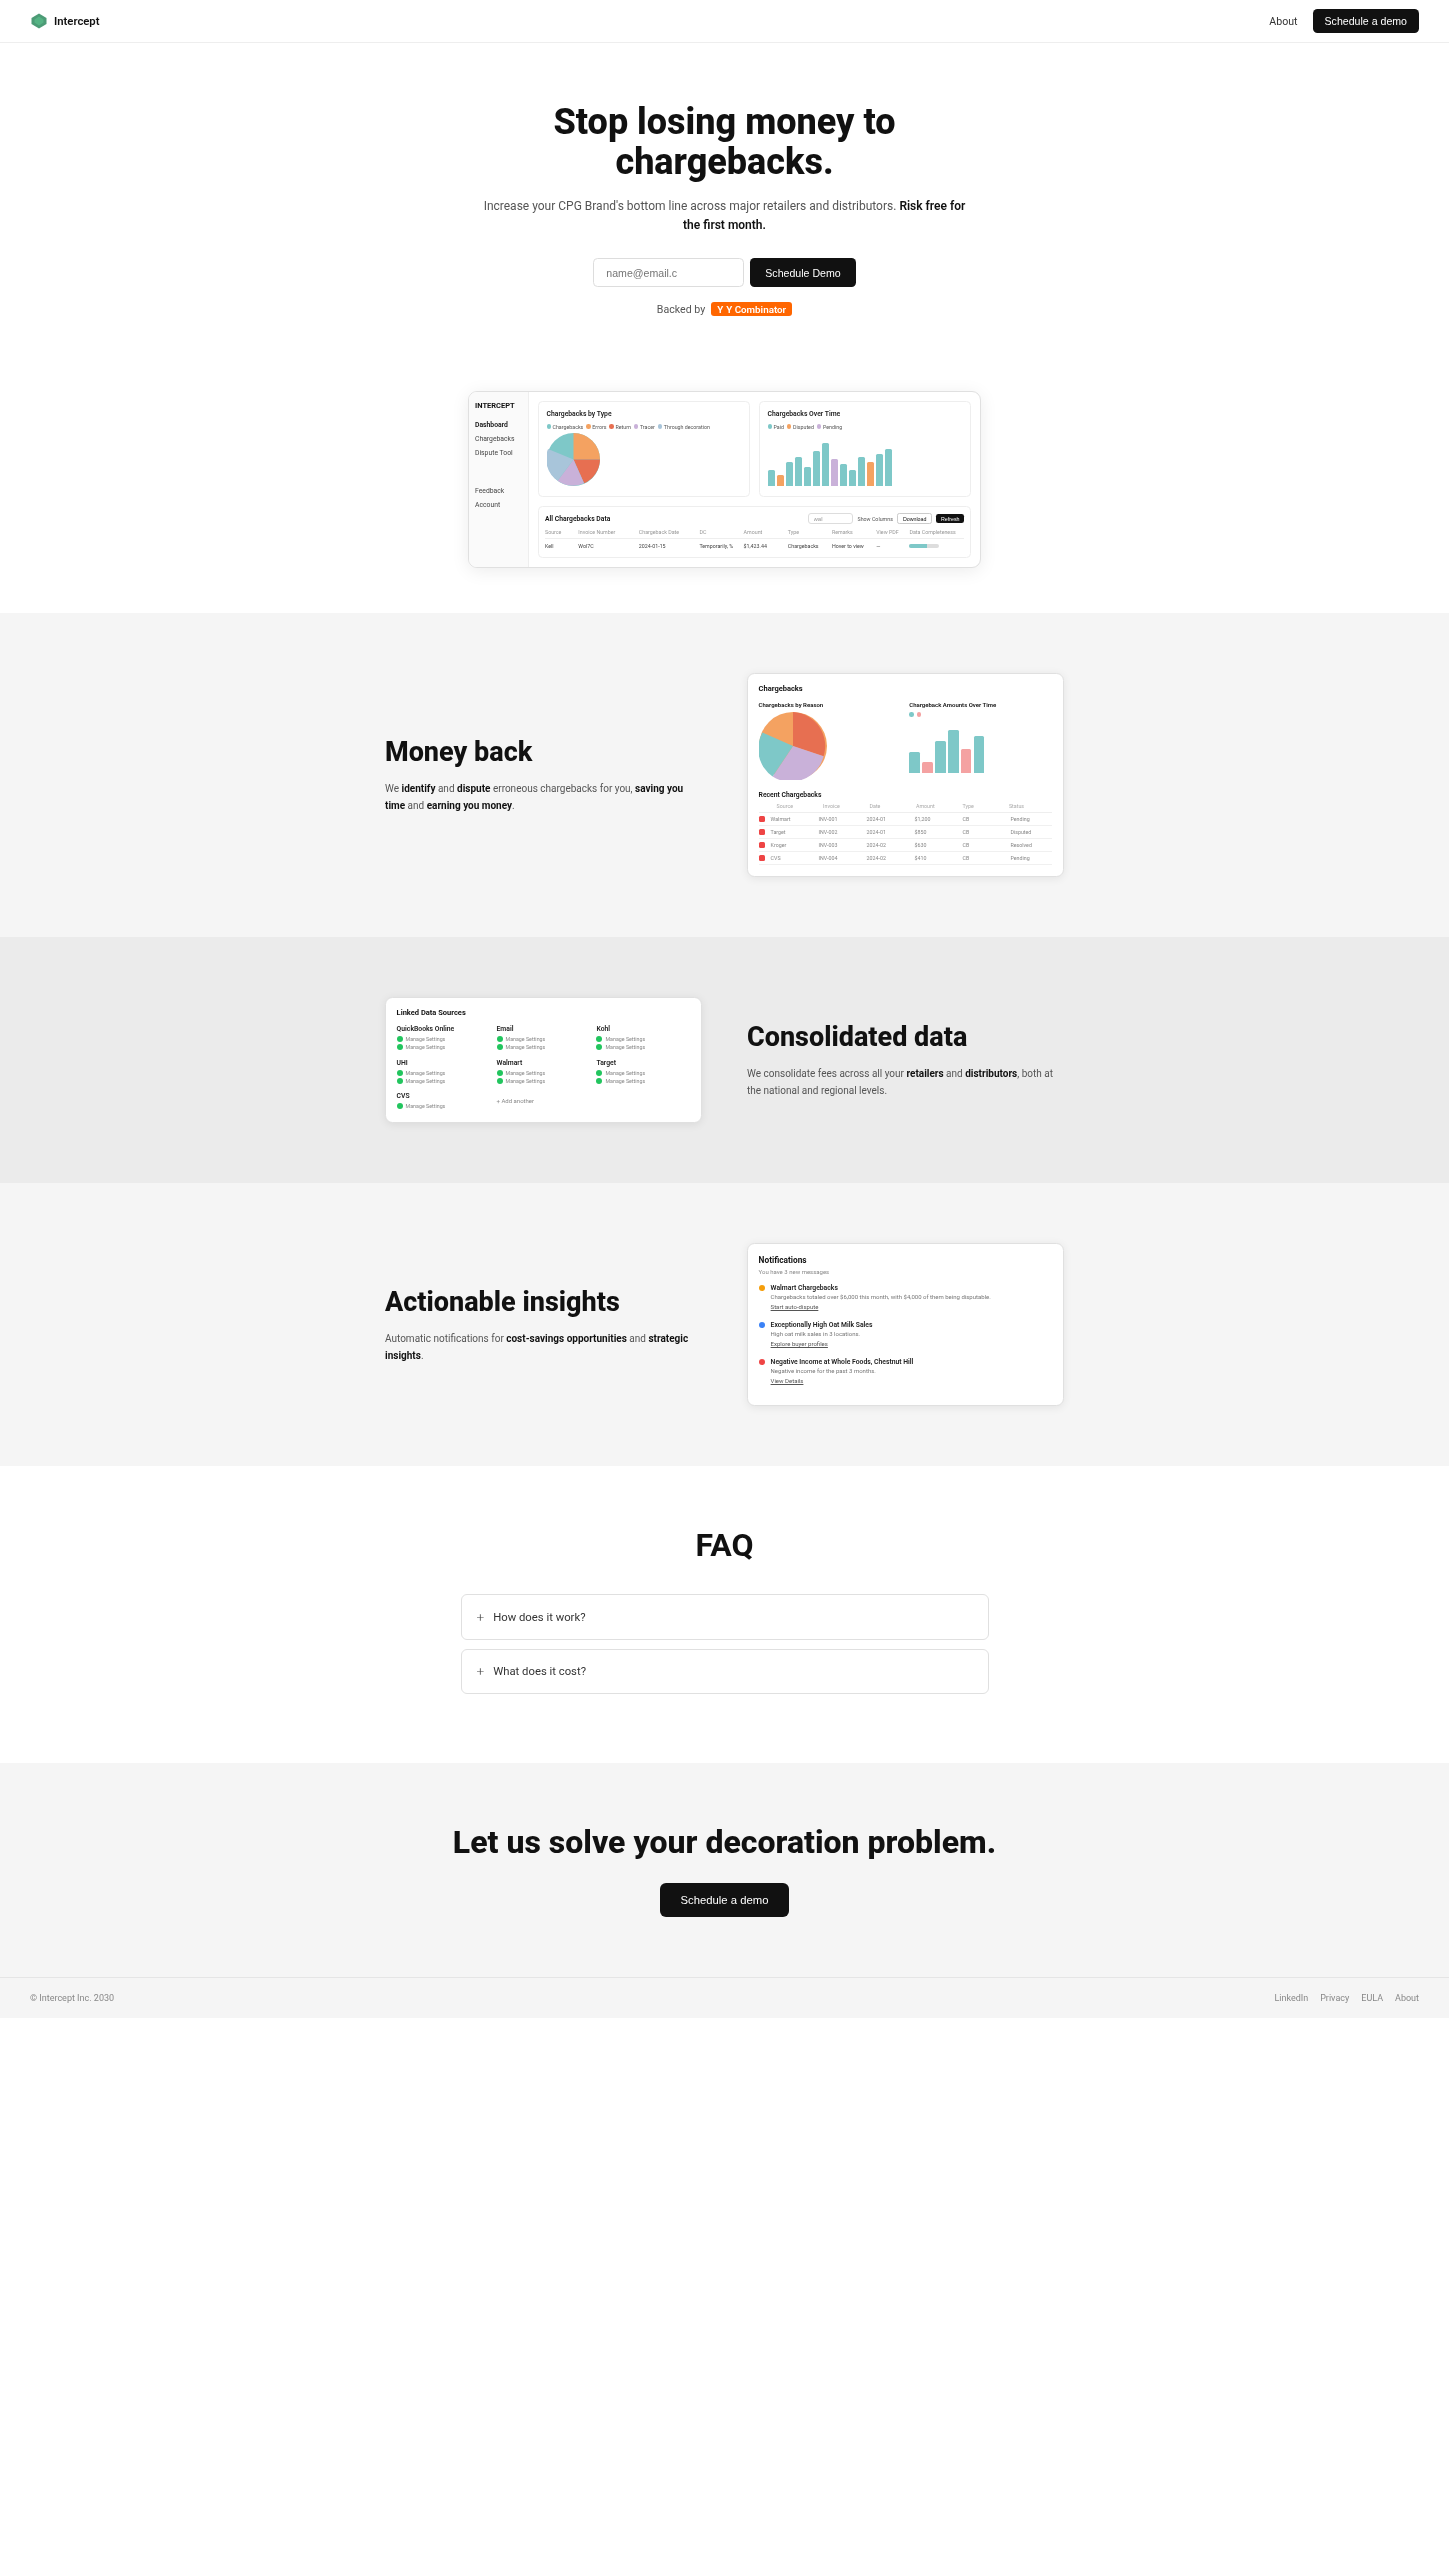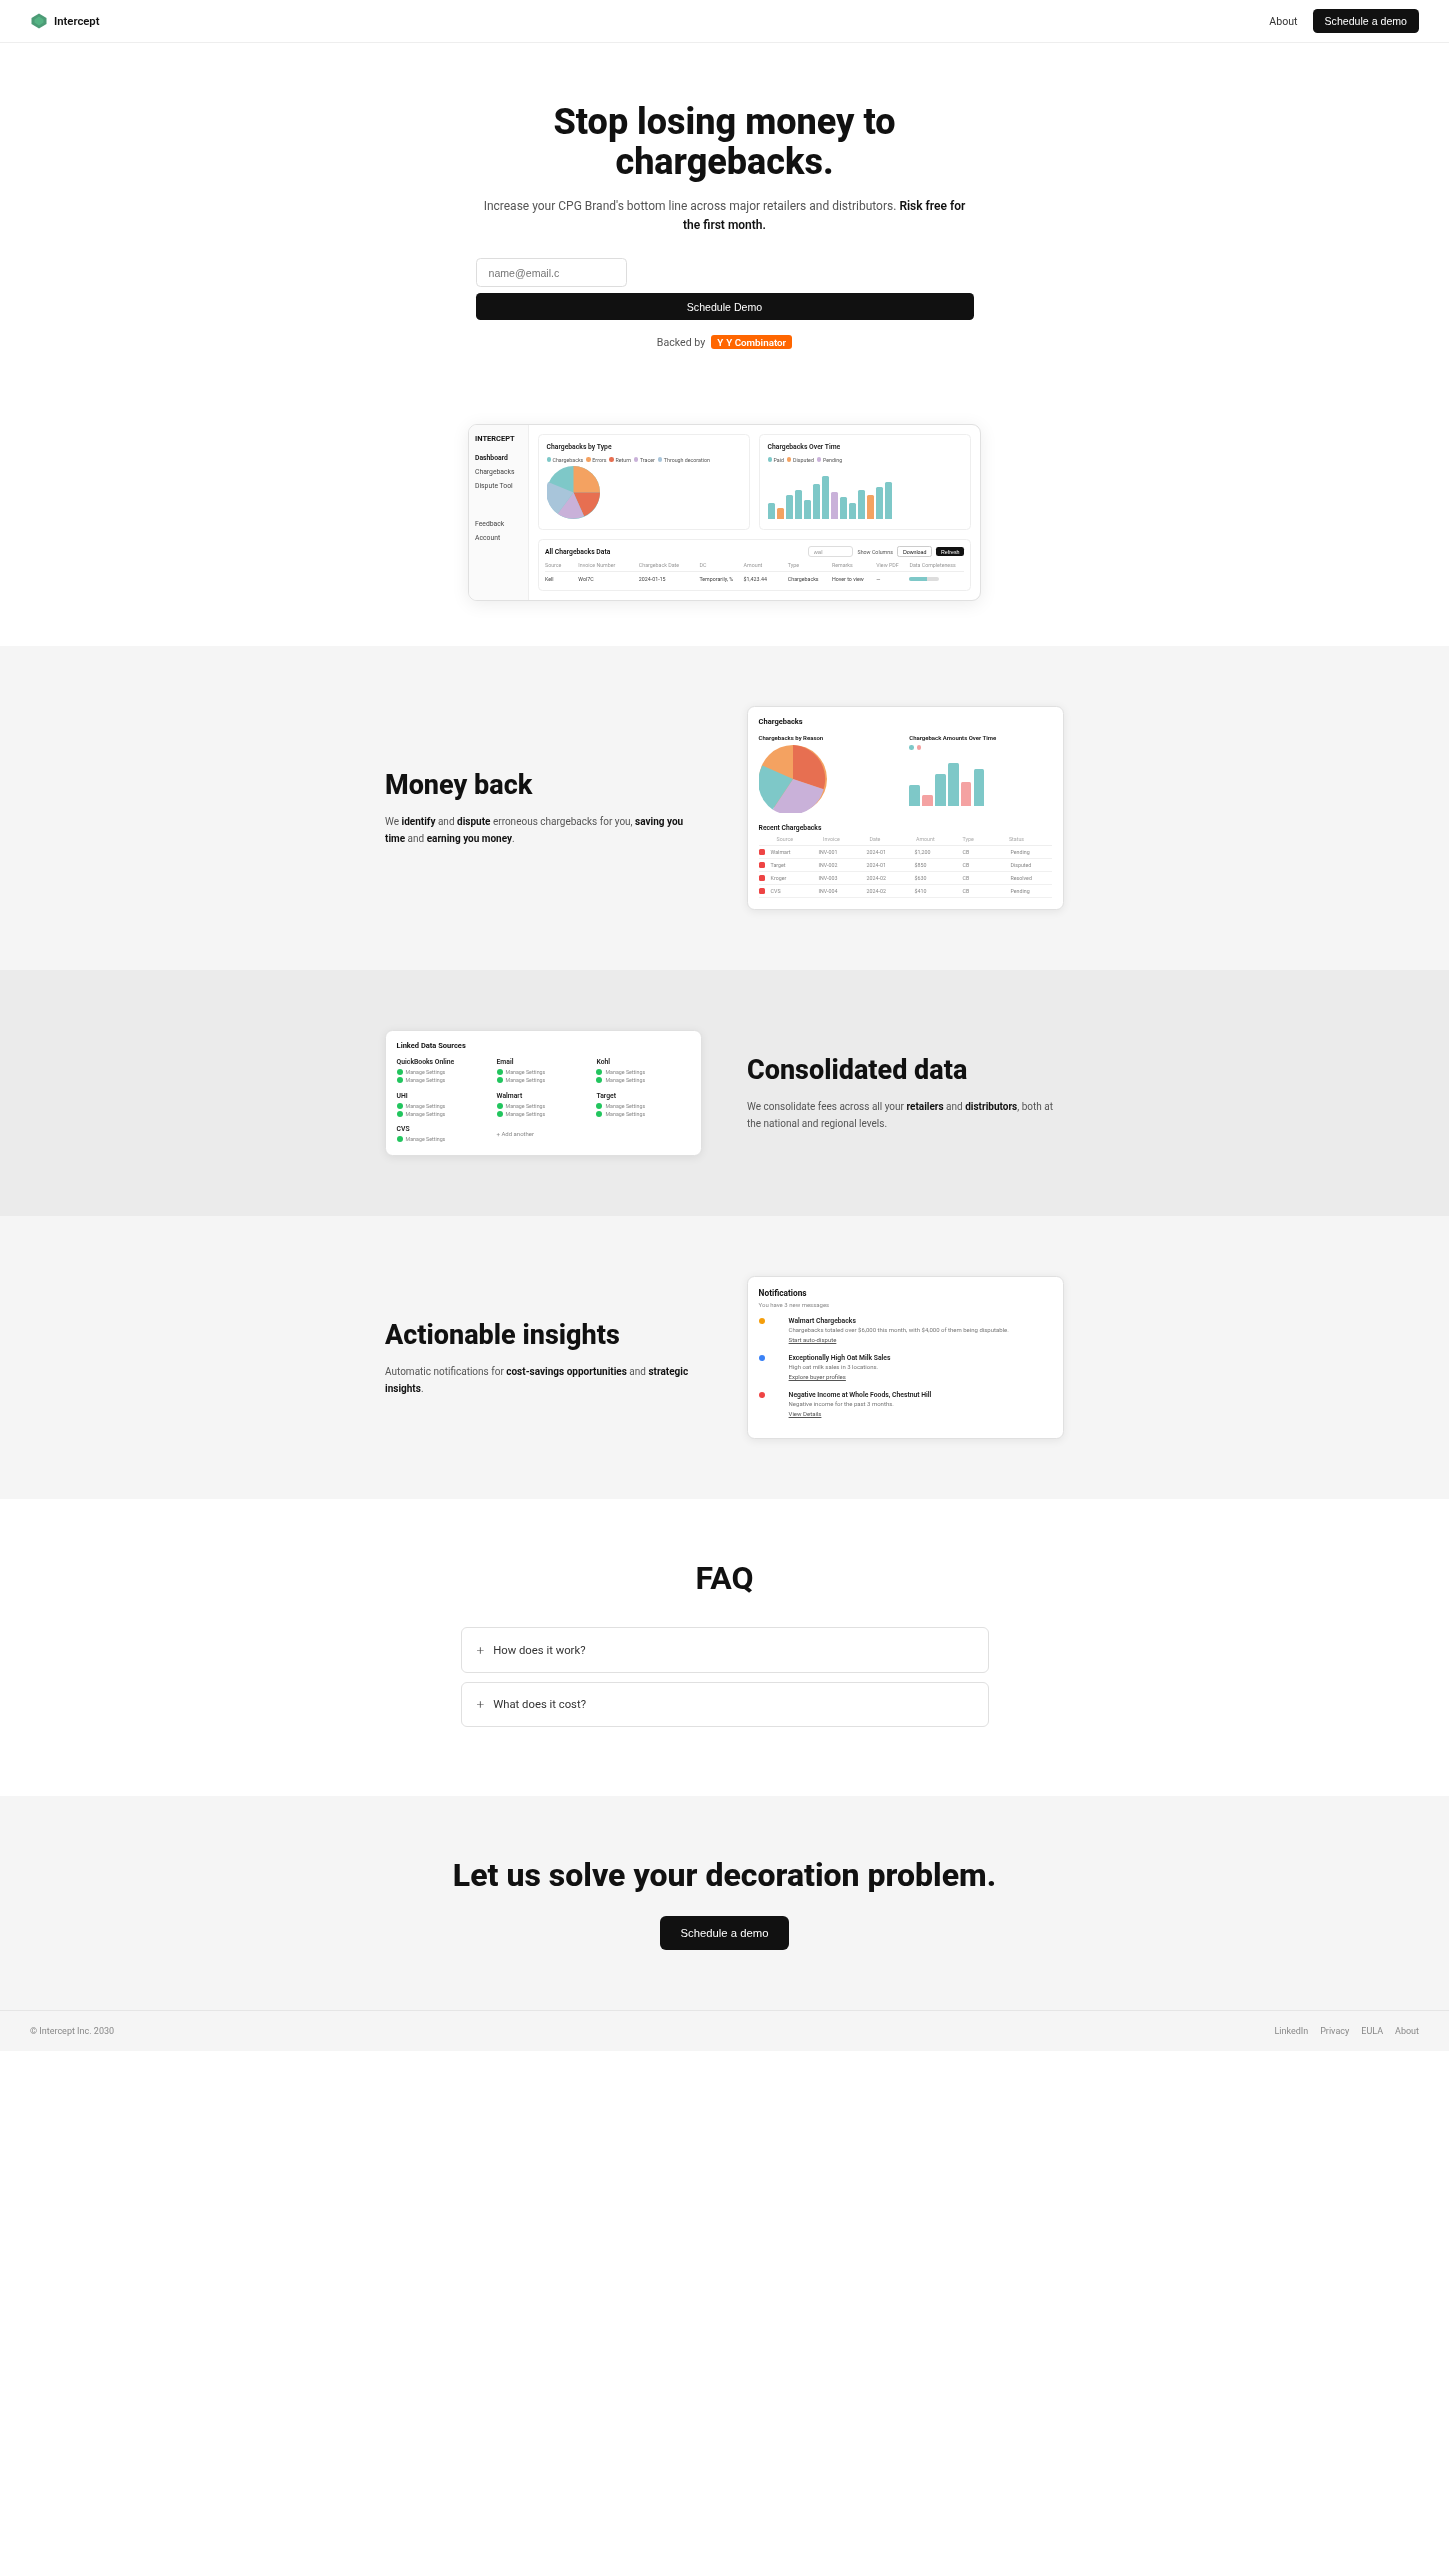--- a/index.html
+++ b/index.html
@@ -17,21 +17,21 @@
     .nav-demo-btn {
       background: #111; color: #fff; border: none; padding: 6px 12px;
       border-radius: 4.5px; font-size: 10.6px; cursor: pointer; font-weight: 500;
     }
 
     
     .hero { text-align: center; padding: 60px 15px 45px; max-width: 528px; margin: 0 auto; }
     .hero h1 { font-size: 36px; font-weight: 800; line-height: 1.1; margin-bottom: 15px; }
     .hero p { color: #555; font-size: 12px; line-height: 1.6; margin-bottom: 22.6px; }
     .hero p strong { color: #111; font-weight: 600; }
-    .hero-cta { display: flex; justify-content: center; gap: 6px; margin-bottom: 15px; flex-direction: column; }
+    .hero-cta { display: flex; justify-content: center; gap: 6px; margin-bottom: 15px; }
     .hero-email {
       border: 0.8px solid #ddd; border-radius: 4.5px; padding: 7.5px 12px;
       font-size: 10.6px; color: #999; width: 151px; outline: none;
     }
     .hero-schedule-btn {
       background: #111; color: #fff; border: none; padding: 7.5px 15px;
       border-radius: 4.5px; font-size: 10.6px; cursor: pointer; font-weight: 500;
     }
     .backed-by { display: flex; align-items: center; justify-content: center; gap: 6px; font-size: 10.6px; color: #555; }
     .yc-badge {
@@ -105,21 +105,21 @@
     .ds-add { font-size: 6px; color: #888; margin-top: 4.5px; cursor: pointer; }
 
     
     .notif-title { font-size: 8.3px; font-weight: 700; margin-bottom: 3px; }
     .notif-subtitle { font-size: 6px; color: #888; margin-bottom: 9px; }
     .notif-item { display: flex; align-items: flex-start; gap: 6px; margin-bottom: 10.6px; }
     .notif-dot { width: 6px; height: 6px; border-radius: 50%; margin-top: 1.5px; flex-shrink: 0; }
     .notif-dot.yellow { background: #f59e0b; }
     .notif-dot.blue { background: #3b82f6; }
     .notif-dot.red { background: #ef4444; }
-    .notif-content { flex: 1; margin-left: 18px; }
+    .notif-content { flex: 1; }
     .notif-content-title { font-size: 6.8px; font-weight: 600; color: #222; margin-bottom: 1.5px; }
     .notif-content-desc { font-size: 6px; color: #777; margin-bottom: 3px; }
     .notif-action { font-size: 6px; color: #555; text-decoration: underline; cursor: pointer; }
 
     
     .faq-section { padding: 60px 15px; text-align: center; background: #fff; }
     .faq-section h2 { font-size: 32px; font-weight: 700; margin-bottom: 30px; }
     .faq-list { max-width: 528px; margin: 0 auto; text-align: left; }
     .faq-item { border: 0.8px solid #e0e0e0; border-radius: 6px; padding: 13.6px 15px; margin-bottom: 9px; display: flex; align-items: center; gap: 9px; cursor: pointer; background: #fff; }
     .faq-plus { font-size: 13.6px; color: #444; font-weight: 300; }

